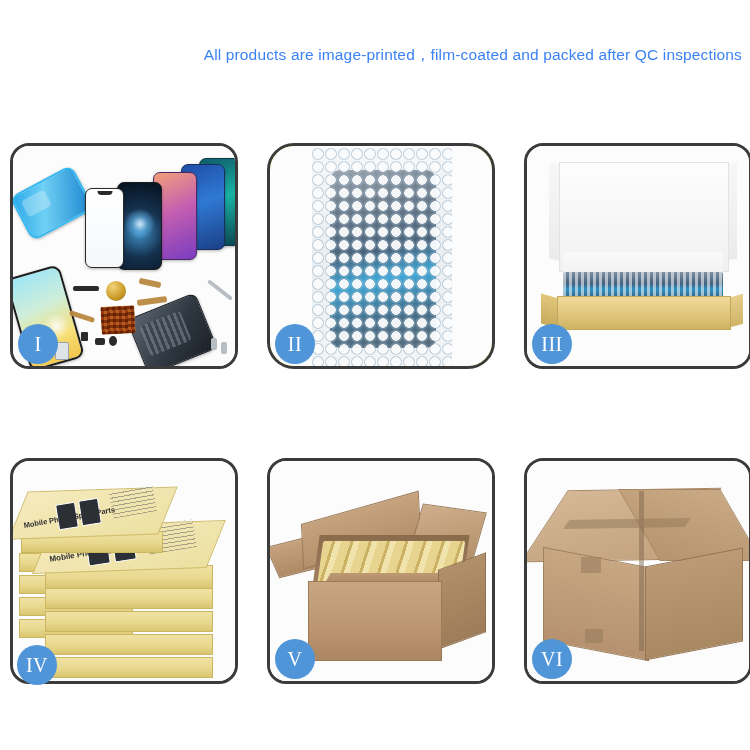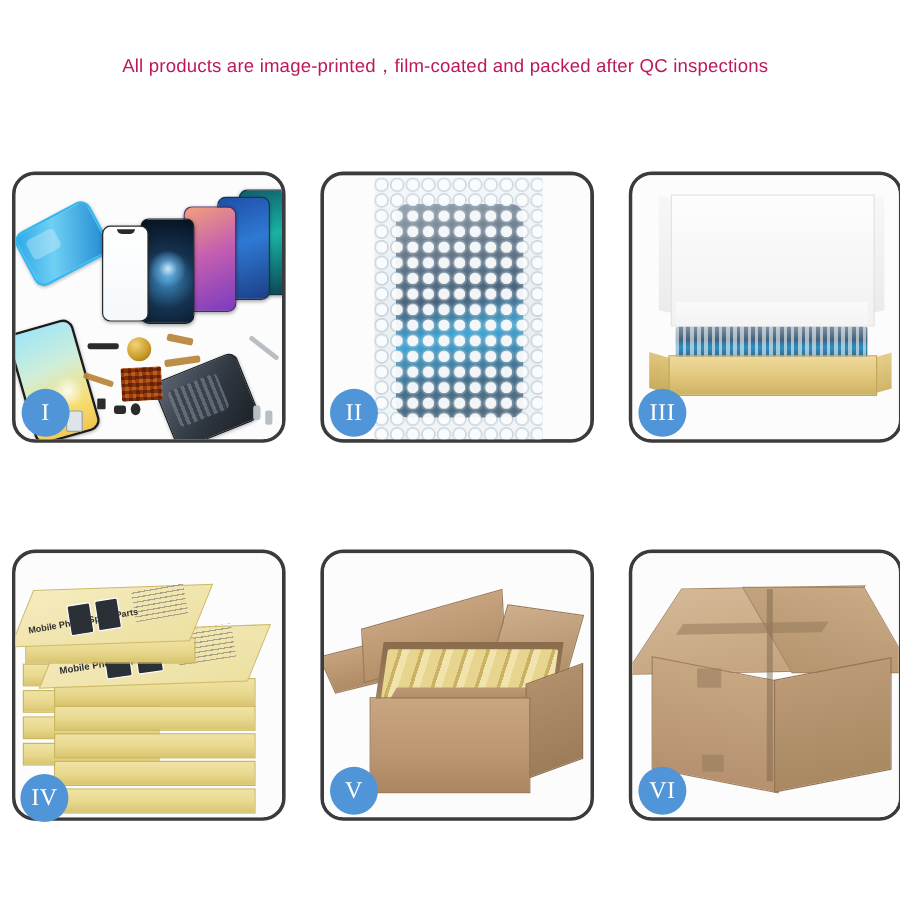--- a/index.html
+++ b/index.html
@@ -27,24 +27,25 @@
     letter-spacing: 1.2px;
     color: #0d0d0d;
     margin: 0;
     line-height: 1.12;
     white-space: nowrap;
   }
   #page-subtitle {
     font-family: "Liberation Sans", sans-serif;
     font-size: 15.5px;
     font-weight: 400;
-    color: #be185d;
+    color: #3b82f6;
     margin: 9px 8px 0 0;
     letter-spacing: 0.15px;
     white-space: nowrap;
+    text-align: right;
   }
 
   
   #panel-grid {
     position: absolute;
     left: 10px;
     top: 143px;
     width: 730px;
     display: grid;
     grid-template-columns: 228px 228px 228px;
@@ -174,21 +175,21 @@
     position:absolute; background:#2b2b2b; border-radius:2px;
   }
   .flexcable {
     position:absolute; background:#b9883f; border-radius:2px; opacity:.95;
   }
   .tool {
     position:absolute; background:#b9bec4; border-radius:2px;
   }
 
   
-  .p2 { background:#737373; }
+  .p2 { background:#84cc16;border-radius:27px; }
   .wrap-sheet{
     position:absolute; left:42px; top:2px; width:140px; height:222px;
     background: linear-gradient(180deg,#f5f8fa 0%,#e8eef2 50%,#f2f6f8 100%);
   }
   .wrap-item{
     position:absolute; left:60px; top:24px; width:106px; height:178px;
     border-radius:10px;
     background: linear-gradient(170deg,#8e9aa6 0%,#5d6f80 20%,#37546e 45%,#2b9fd4 60%,#33607e 80%,#495d6e 100%);
     opacity:.9;
   }

